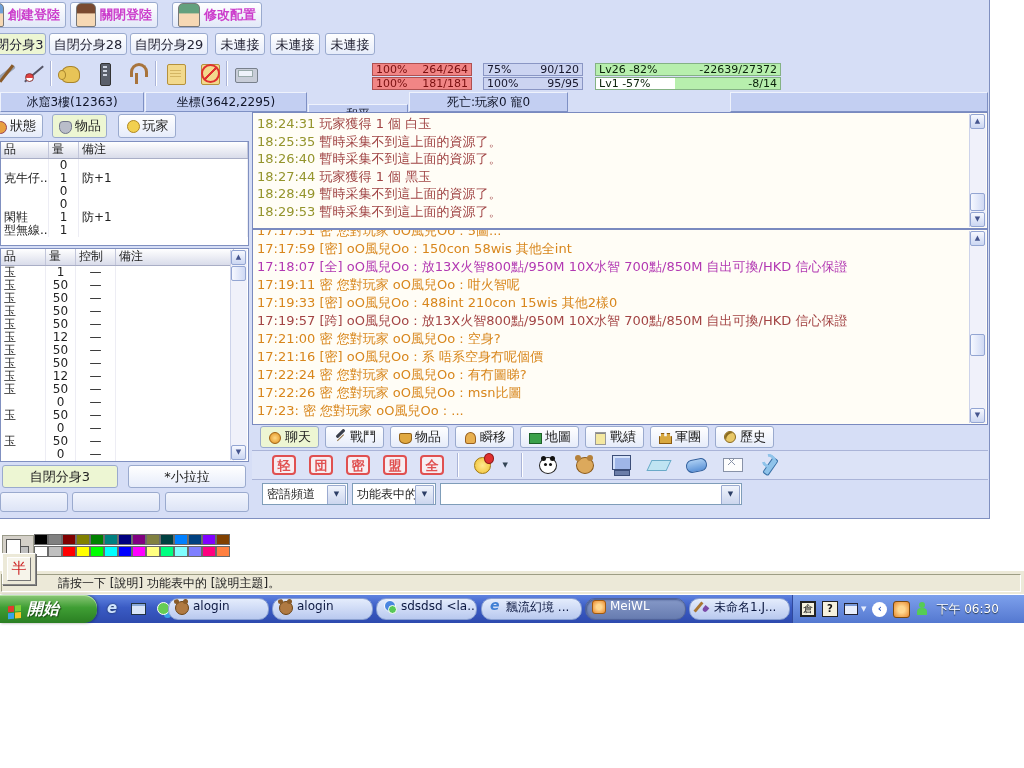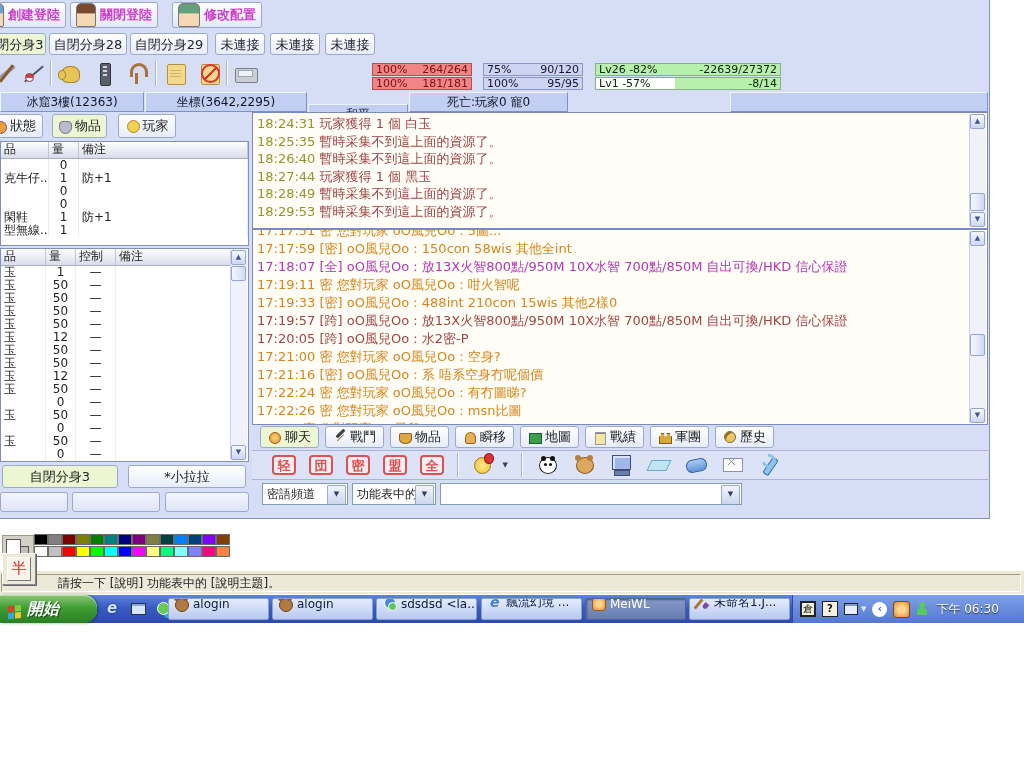--- a/index.html
+++ b/index.html
@@ -170,21 +170,21 @@
   #startbtn .slabel{color:#fff;font-weight:bold;font-style:italic;font-size:16px;text-shadow:1px 1px 1px #1a4a14;}
   .flag{width:6px;height:6px;background:#e23a2e;box-shadow:7px 0 #7ad13a,0 7px #35a4e8,7px 7px #f7c428;transform:skewY(-6deg);margin-right:7px;}
   #quick{position:absolute;left:104px;top:0;height:28px;display:flex;align-items:center;gap:7px;}
   .ql{width:18px;height:18px;position:relative;}
   .ql::before{content:"";position:absolute;}
   .ql-ie::before{content:"e";color:#cfe4ff;font-size:15px;font-weight:bold;font-style:italic;left:3px;top:-1px;text-shadow:0 0 2px #123;}
   .ql-show-desktop::before{left:2px;top:3px;width:13px;height:10px;background:#d8e4f8;border:1px solid #234;box-shadow:inset 0 2px 0 #89a8d8;}
   .ql-messenger::before{left:3px;top:2px;width:11px;height:11px;border-radius:50%;background:#66cc55;border:1px solid #fff;box-shadow:4px 6px 0 -3px #3aa0e8;}
   #qchev{color:#fff;font-size:13px;font-weight:bold;margin-left:2px;}
   .task{position:absolute;top:3px;height:22px;width:101px;background:linear-gradient(#e4ecfc,#b9c9ef);border:1px solid #8aa0d0;
-        border-radius:2px;display:flex;align-items:flex-end;gap:4px;padding:8px 5px;font-size:12px;color:#0c1840;box-sizing:border-box;overflow:hidden;white-space:nowrap;}
+        border-radius:10px;display:flex;align-items:flex-start;gap:4px;padding:0 5px;font-size:12px;color:#0c1840;box-sizing:border-box;overflow:hidden;white-space:nowrap;}
   .task.active{background:linear-gradient(#8699c8,#677cb0);color:#fff;border-color:#50639a;box-shadow:inset 1px 1px 2px #44578c;}
   .tkicon{width:15px;height:15px;position:relative;flex:0 0 auto;}
   .tkicon::before,.tkicon::after{content:"";position:absolute;}
   .tk-bear::before{left:1px;top:2px;width:12px;height:12px;border-radius:50%;background:#b07a42;border:1px solid #6a4416;}
   .tk-bear::after{left:0;top:0;width:5px;height:5px;border-radius:50%;background:#8a5c28;box-shadow:9px 0 0 #8a5c28;}
   .tk-msn::before{left:2px;top:1px;width:10px;height:10px;border-radius:50%;background:#4a86e0;border:1px solid #fff;}
   .tk-msn::after{left:6px;top:6px;width:7px;height:7px;border-radius:50%;background:#58c858;border:1px solid #fff;}
   .tk-ie::before{content:"e";left:3px;top:-2px;color:#3f7fd4;font-size:14px;font-weight:bold;font-style:italic;}
   .tk-mei::before{left:1px;top:1px;width:12px;height:12px;border-radius:3px;background:radial-gradient(#ffd890 30%,#e8862a);border:1px solid #a05a10;}
   .tk-brush::before{left:2px;top:2px;width:3px;height:12px;background:#806,linear-gradient(#980,#806);background:#aa7733;transform:rotate(40deg);}
@@ -503,24 +503,20 @@
     <span class="t">17:19:11 </span>
     <span class="x">密 您對玩家 oO風兒Oo : 咁火智呢</span>
   </div>
           <div class="logline" style="color: rgb(216, 134, 28);">
     <span class="t">17:19:33 </span>
     <span class="x">[密] oO風兒Oo : 488int 210con 15wis 其他2樣0</span>
   </div>
           <div class="logline" style="color: rgb(163, 68, 68);">
     <span class="t">17:19:57 </span>
     <span class="x">[跨] oO風兒Oo : 放13X火智800點/950M 10X水智 700點/850M 自出可換/HKD 信心保證</span>
-  </div>
-          <div class="logline" style="color: rgb(163, 68, 68);">
-    <span class="t">17:20:05 </span>
-    <span class="x">[跨] oO風兒Oo : 水2密-P</span>
   </div>
           <div class="logline" style="color: rgb(216, 134, 28);">
     <span class="t">17:21:00 </span>
     <span class="x">密 您對玩家 oO風兒Oo : 空身?</span>
   </div>
           <div class="logline" style="color: rgb(216, 134, 28);">
     <span class="t">17:21:16 </span>
     <span class="x">[密] oO風兒Oo : 系 唔系空身冇呢個價</span>
   </div>
           <div class="logline" style="color: rgb(216, 134, 28);">

